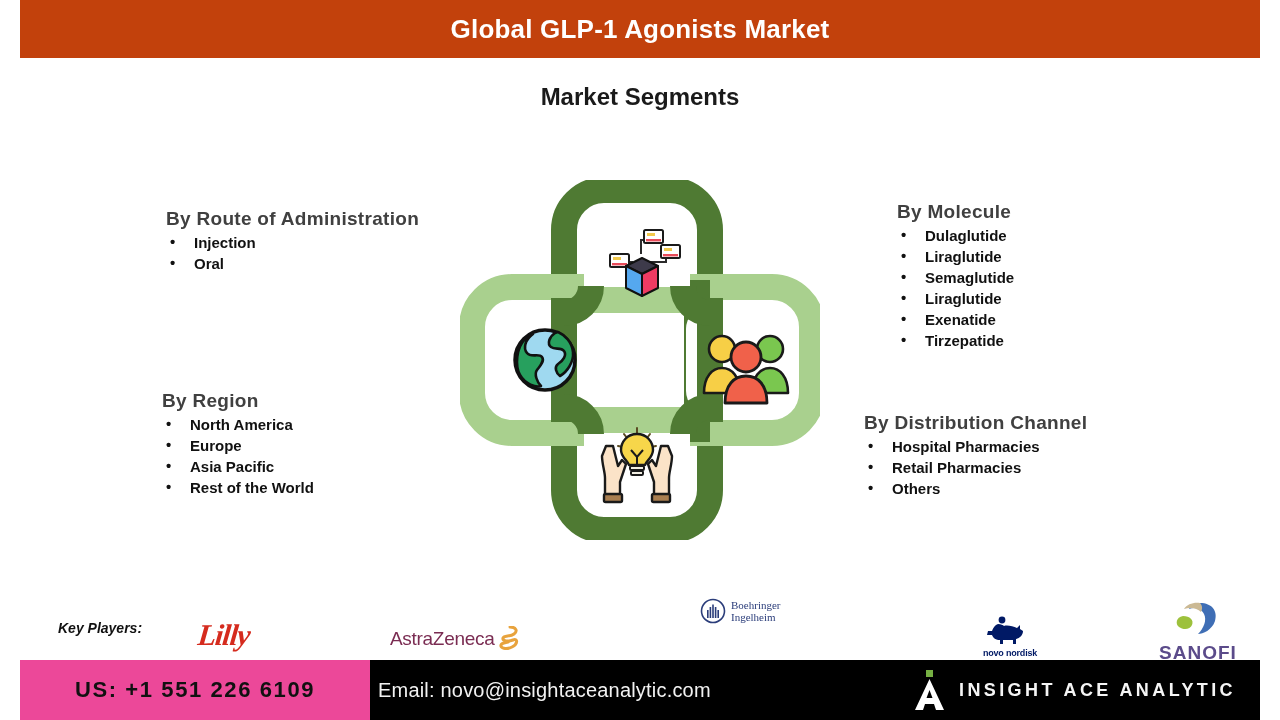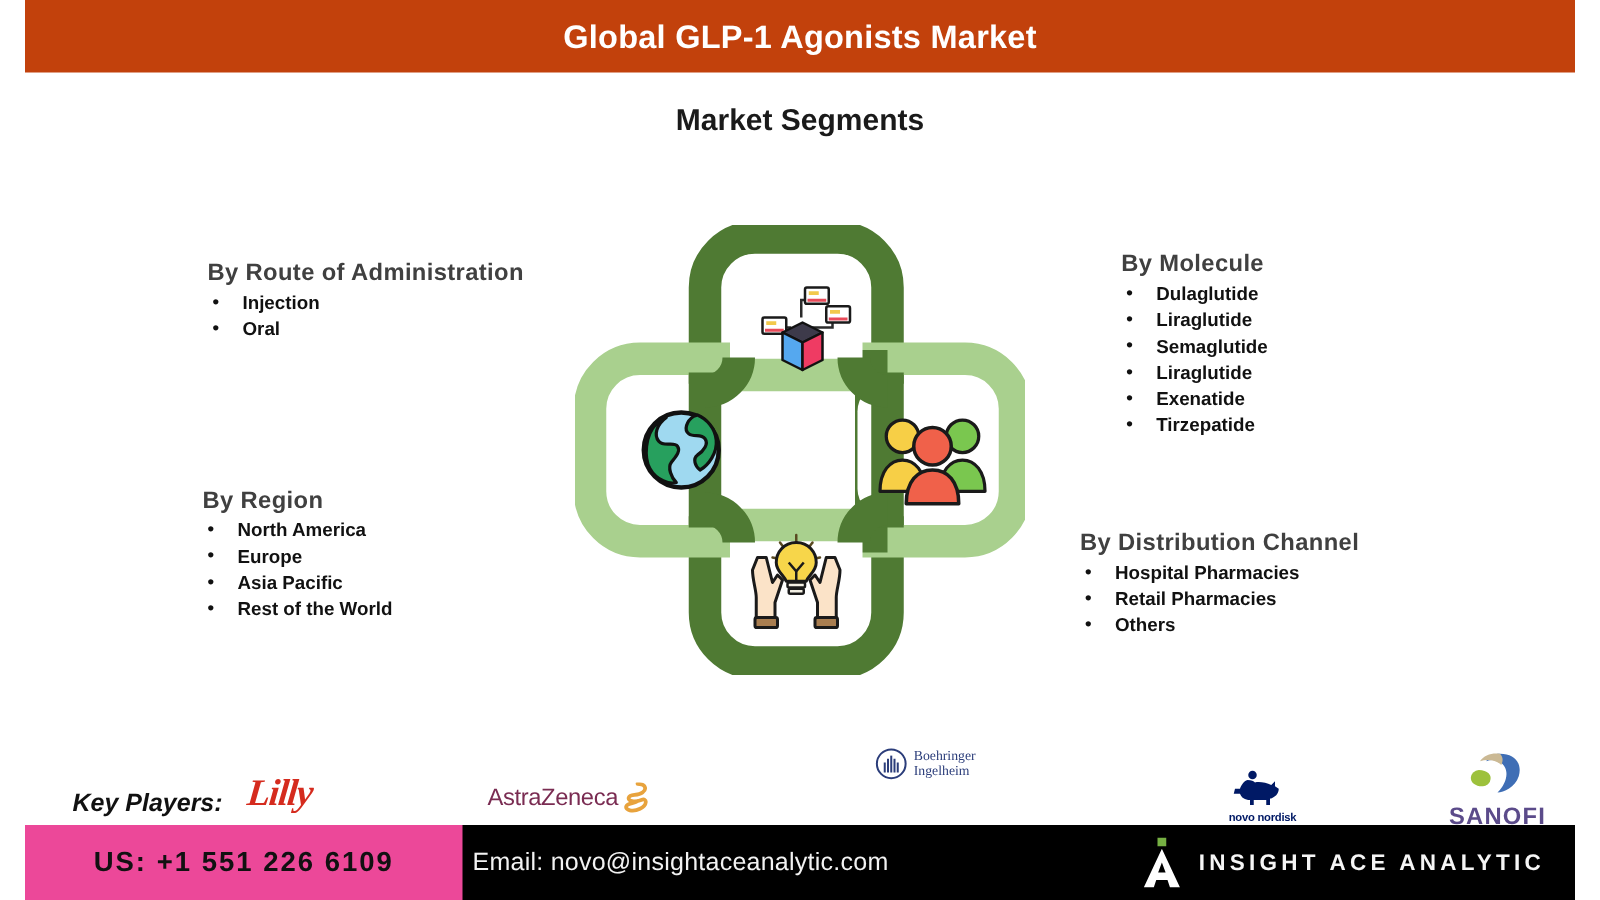--- a/index.html
+++ b/index.html
@@ -41,30 +41,30 @@
     font-size:15px;font-weight:bold;color:#111;line-height:21px;
     position:relative;padding-left:28px;white-space:nowrap;
   }
   .seg li:before{
     content:"\2022";position:absolute;left:4px;top:-1px;font-size:15px;color:#111;
   }
 
   #seg-route{left:166px;top:208px;}
   #seg-region{left:162px;top:390px;}
   #seg-molecule{left:869px;top:201px;margin-left:28px;}
-  #seg-dist{left:864px;top:424px;}
+  #seg-dist{left:864px;top:412px;}
 
   
   .center-graphic{position:absolute;left:460px;top:180px;width:360px;height:360px;}
   .center-graphic svg{display:block;}
 
   
   .keyplayers-label{
     position:absolute;left:58px;top:620px;
-    font-size:20px;font-weight:bold;font-style:italic;color:#111;margin-top:12px;
+    font-size:14px;font-weight:bold;font-style:italic;color:#111;
   }
   .logo{position:absolute;}
 
   
   #logo-lilly{left:198px;top:618px;width:70px;height:36px;}
   .lilly-text{
     font-family:"Liberation Serif", serif;
     font-style:italic;font-weight:bold;font-size:30px;color:#d52b1e;
     letter-spacing:-1px;line-height:34px;
     transform:skewX(-6deg);

